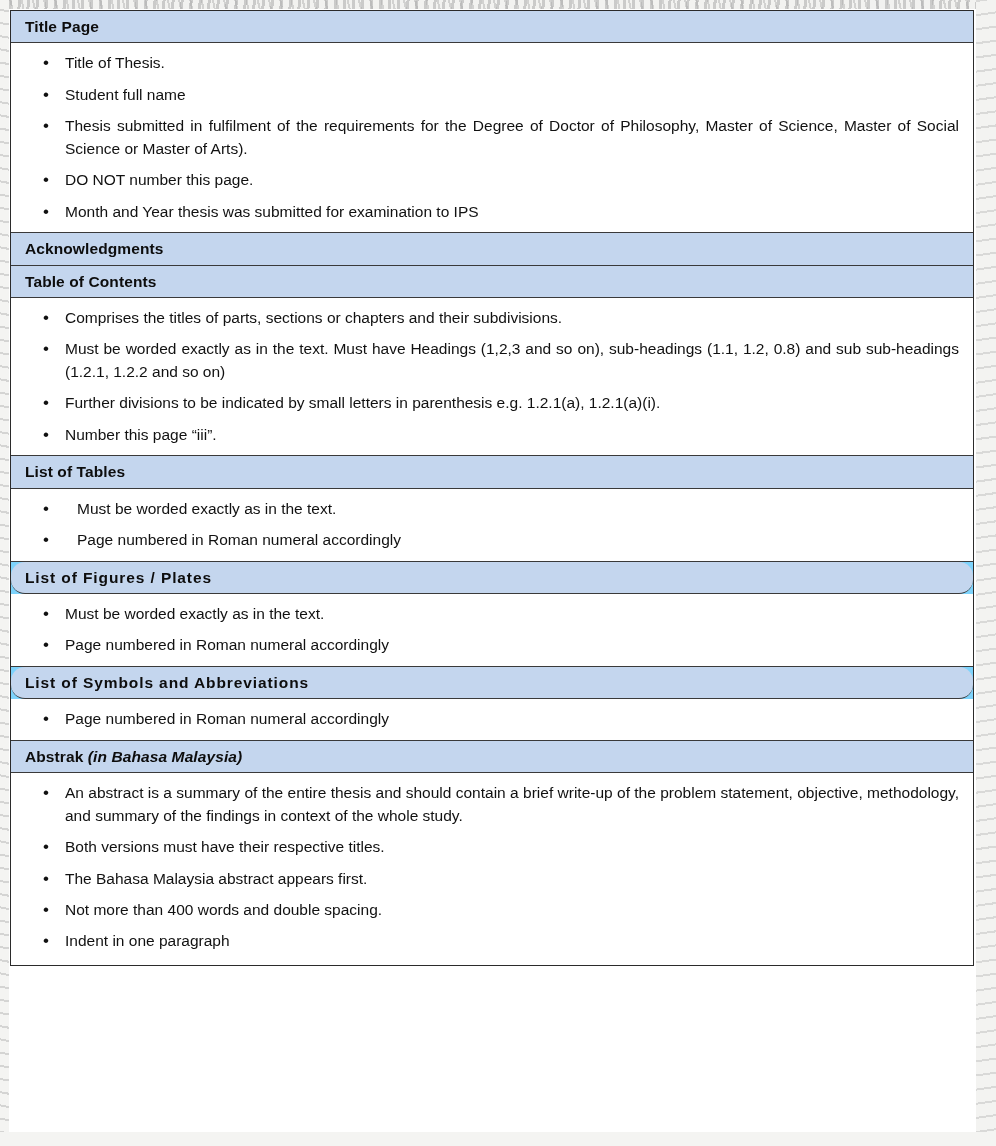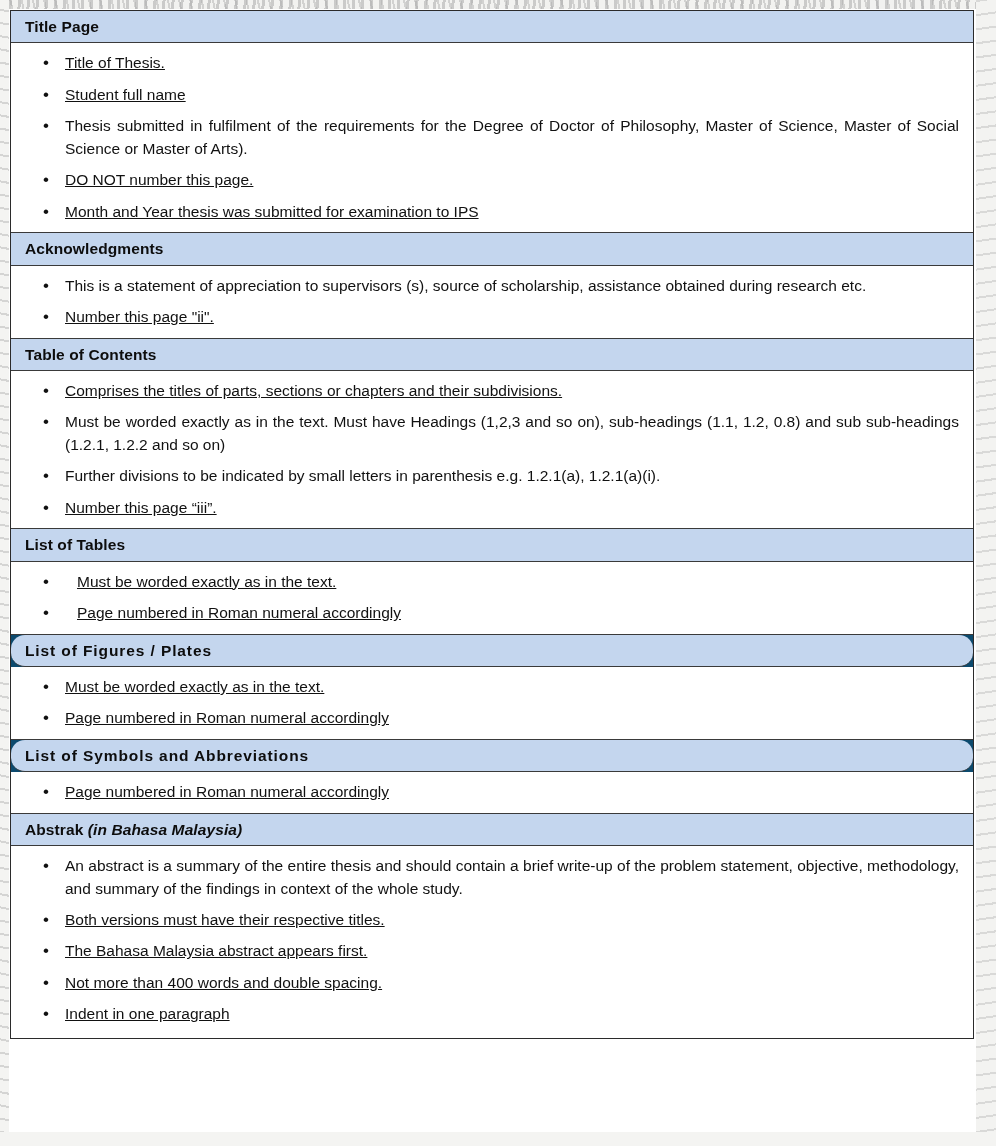--- a/index.html
+++ b/index.html
@@ -65,21 +65,21 @@
     pointer-events: none;
   }
 
   .doc {
     position: absolute;
     left: 10px;
     top: 10px;
     width: 964px;
     box-sizing: border-box;
     border: 1.6px solid #2b2b2b;
-    background: #0c4a6e;
+    background: #7dd3fc;
     z-index: 2;
   }
 
   .section {
     display: block;
   }
 
   .section-header {
     background: #c4d6ee;
     border-bottom: 1.6px solid #3a3a3a;
@@ -144,21 +144,20 @@
   
   ul.bullets.indented > li {
     padding-left: 52px;
   }
   ul.bullets.indented > li::before {
     left: 18px;
   }
 
   ul.bullets > li.nojustify {
     text-align: left;
-    text-decoration: underline;
   }
 </style>
 </head>
 <body>
 
 <div class="scan-noise-top"></div>
 <div class="scan-noise-left"></div>
 <div class="scan-noise-right"></div>
 <div class="scan-noise-bottom"></div>
 
@@ -170,26 +169,20 @@
           <li class="nojustify">Title of Thesis.</li>
           <li class="nojustify">Student full name</li>
           <li>Thesis submitted in fulfilment of the requirements for the Degree of Doctor of Philosophy, Master of Science, Master of Social Science or Master of Arts).</li>
           <li class="nojustify">DO NOT number this page.</li>
           <li class="nojustify">Month and Year thesis was submitted for examination to IPS</li>
         </ul>
       </div>
     </div>
     <div class="section">
       <div class="section-header"><span>Acknowledgments</span></div>
-      <div class="section-body">
-        <ul class="bullets">
-          <li>This is a statement of appreciation to supervisors (s), source of scholarship, assistance obtained during research etc.</li>
-          <li class="nojustify">Number this page "ii".</li>
-        </ul>
-      </div>
     </div>
     <div class="section">
       <div class="section-header"><span>Table of Contents</span></div>
       <div class="section-body">
         <ul class="bullets">
           <li class="nojustify">Comprises the titles of parts, sections or chapters and their subdivisions.</li>
           <li>Must be worded exactly as in the text. Must have Headings (1,2,3 and so on), sub-headings (1.1, 1.2, 0.8) and sub sub-headings (1.2.1, 1.2.2 and so on)</li>
           <li>Further divisions to be indicated by small letters in parenthesis e.g. 1.2.1(a), 1.2.1(a)(i).</li>
           <li class="nojustify">Number this page “iii”.</li>
         </ul>

